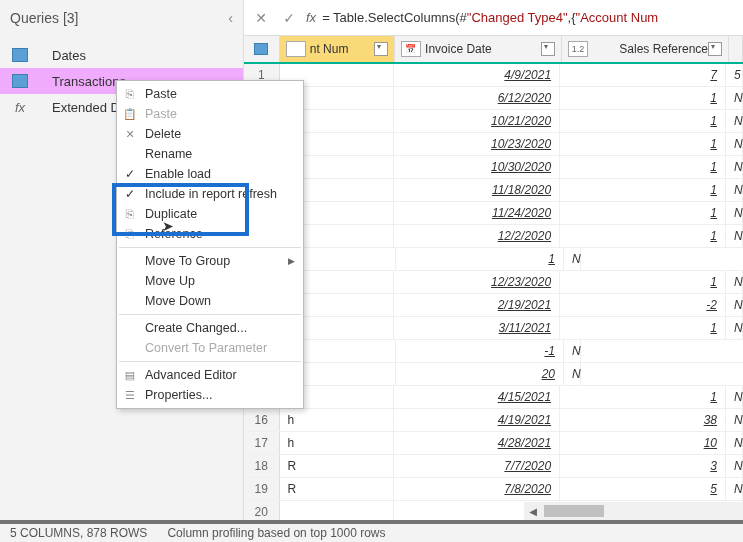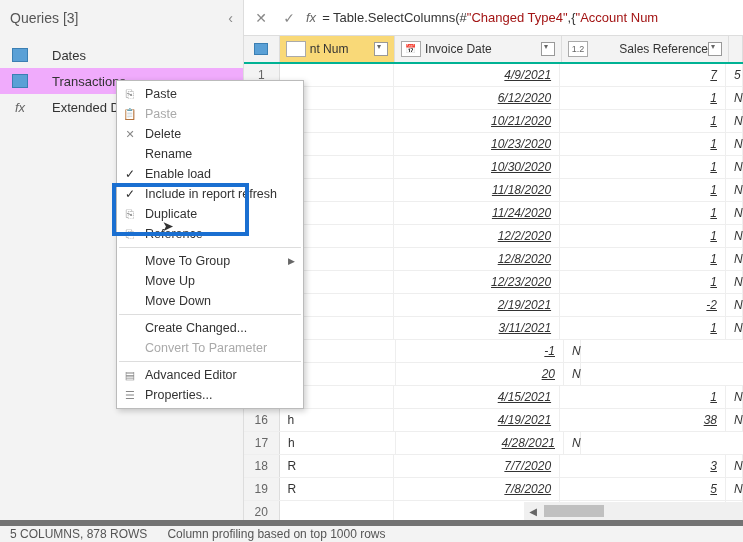--- a/index.html
+++ b/index.html
@@ -38,21 +38,21 @@
 .grid-row { display: flex; height: 23px; border-bottom: 1px solid #eee; }
 .row-num { width: 36px; background: #f3f3f3; border-right: 1px solid #ddd; display: flex; align-items: center; justify-content: center; font-size: 12px; color: #666; }
 .cell { border-right: 1px solid #eee; display: flex; align-items: center; padding: 0 8px; font-size: 12px; }
 .cell.right { justify-content: flex-end; text-decoration: underline; }
 .cell.left { justify-content: flex-start; }
 
 .scrollbar-h { position: absolute; left: 280px; bottom: 0; right: 0; height: 18px; background: #f0f0f0; display: flex; align-items: center; }
 .scroll-btn { width: 18px; height: 18px; display: flex; align-items: center; justify-content: center; font-size: 10px; color: #666; cursor: pointer; }
 .scroll-thumb { width: 60px; height: 12px; background: #c0c0c0; margin-left: 2px; }
 
-.status-bar { position: absolute; left: 0; bottom: 0; right: 0; height: 22px; background: #f3f3f3; border-top: 6px solid #737373; display: flex; align-items: center; padding: 0 10px; gap: 20px; font-size: 12px; color: #555; }
+.status-bar { position: absolute; left: 0; bottom: 0; right: 0; height: 22px; background: #f3f3f3; border-top: 4px solid #737373; display: flex; align-items: center; padding: 0 10px; gap: 20px; font-size: 12px; color: #555; }
 
 .context-menu { position: absolute; left: 116px; top: 80px; width: 188px; background: #fff; border: 1px solid #bbb; box-shadow: 2px 2px 6px rgba(0,0,0,0.2); z-index: 100; padding: 3px 0; }
 .menu-item { display: flex; align-items: center; height: 20px; padding: 0 6px 0 28px; position: relative; cursor: pointer; font-size: 12.5px; color: #333; }
 .menu-item.disabled { color: #aaa; cursor: default; }
 .menu-item .mi-icon { position: absolute; left: 6px; width: 14px; height: 14px; display: flex; align-items: center; justify-content: center; font-size: 11px; color: #888; }
 .menu-item .mi-check { position: absolute; left: 8px; font-size: 12px; color: #333; }
 .menu-item .submenu-arrow { position: absolute; right: 8px; font-size: 9px; color: #666; }
 .menu-sep { height: 1px; background: #ddd; margin: 3px 2px; }
 
 .highlight-box { position: absolute; border: 4px solid #1a6fd1; z-index: 101; pointer-events: none; }
@@ -219,23 +219,20 @@
         <div class="cell right col-w3">
           <i>1</i>
         </div>
         <div class="cell left col-w4">
           <i>N</i>
         </div>
       </div>
       <div class="grid-row">
         <div class="row-num"></div>
         <div class="cell left col-w1"></div>
-        <div class="cell right col-w2">
-          <i>12/8/2020</i>
-        </div>
         <div class="cell right col-w3">
           <i>1</i>
         </div>
         <div class="cell left col-w4">
           <i>N</i>
         </div>
       </div>
       <div class="grid-row">
         <div class="row-num"></div>
         <div class="cell left col-w1"></div>
@@ -319,20 +316,23 @@
         </div>
         <div class="cell left col-w4">
           <i>N</i>
         </div>
       </div>
       <div class="grid-row">
         <div class="row-num">17</div>
         <div class="cell left col-w1">h</div>
         <div class="cell right col-w2">
           <i>4/28/2021</i>
+        </div>
+        <div class="cell right col-w3">
+          <i>10</i>
         </div>
         <div class="cell left col-w4">
           <i>N</i>
         </div>
       </div>
       <div class="grid-row">
         <div class="row-num">18</div>
         <div class="cell left col-w1">R</div>
         <div class="cell right col-w2">
           <i>7/7/2020</i>

